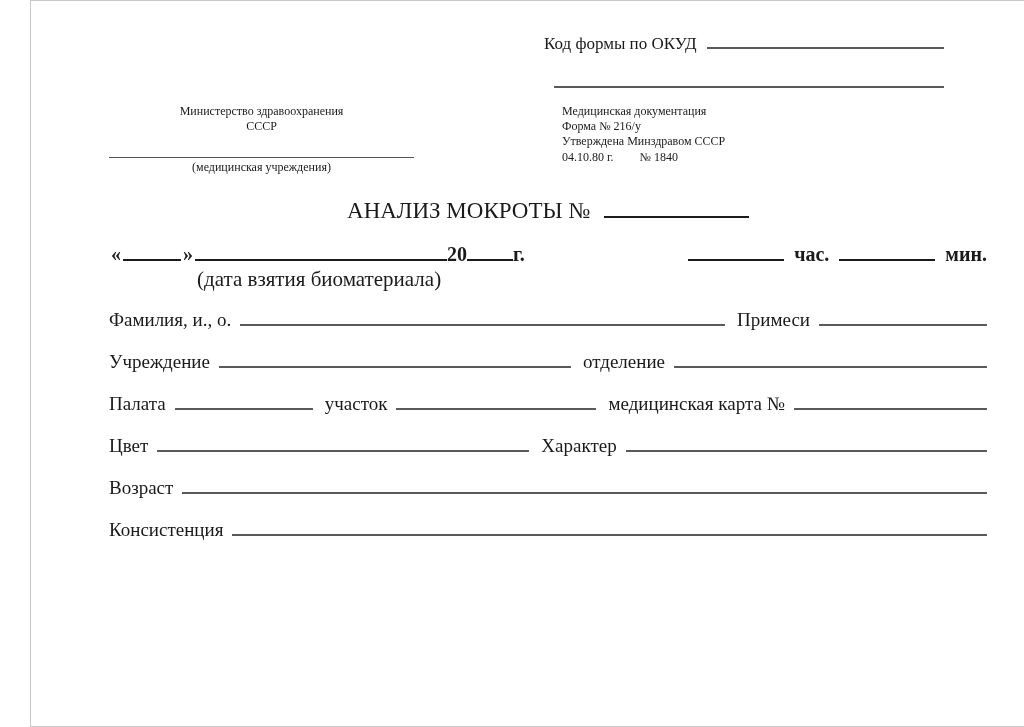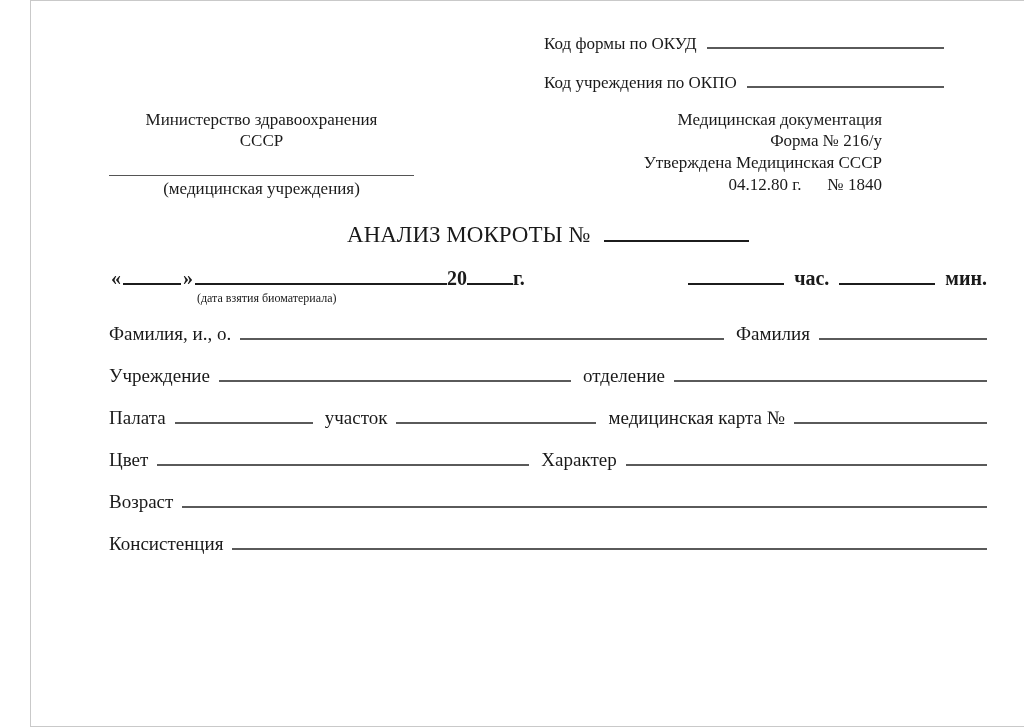--- a/index.html
+++ b/index.html
@@ -24,44 +24,44 @@
   }
   .flex1 { flex: 1; }
   .row { display: flex; align-items: baseline; }
 
   
   .codes { width: 400px; margin-left: 435px; font-size: 17px; }
   .codes .row { margin-bottom: 16px; }
   .codes .row .u { flex: 1; margin-left: 10px; }
 
   
-  .hdr { display: flex; margin-top: 2px; font-size: 17px; line-height: 1.28; }
+  .hdr { display: flex; margin-top: 2px; font-size: 12px; line-height: 1.28; }
   .hdr-left { width: 305px; text-align: center; }
   .hdr-left .org-line { display: block; border-bottom: 1.5px solid #555; height: 14px; margin: 10px 0 2px 0; }
-  .hdr-right { width: 320px; margin-left: 148px; text-align: right; }
+  .hdr-right { width: 320px; margin-left: 148px; text-align: left; }
   .approved-parts { display: inline-flex; gap: 26px; }
 
   
   .lab-row { margin-top: 26px; font-size: 20px; }
   .lab-row .u { flex: 1; margin-left: 10px; }
 
   
   .title-row { margin-top: 18px; text-align: center; font-size: 23px; font-weight: normal; }
   .title-row .u { width: 145px; border-bottom-color: #1c1c1c; margin-left: 8px; }
 
   
   .date-row { margin-top: 16px; font-size: 20px; font-weight: bold; }
   .date-row .q { padding: 0 2px; }
   .date-row .u { border-bottom-color: #1c1c1c; }
   .u-day { width: 58px; }
   .u-month { width: 252px; }
   .u-year { width: 46px; }
   .u-hours { width: 96px; margin-right: 10px; }
   .u-mins { width: 96px; margin: 0 10px; }
-  .date-caption { font-size: 12px; font-weight: normal; margin: 1px 0 0 88px; }
+  .date-caption { font-size: 21px; font-weight: normal; margin: 1px 0 0 88px; }
 
   
   .f { margin-top: 14px; font-size: 19px; line-height: 28px; }
   .f .lbl { white-space: nowrap; }
   .f .u { margin-left: 9px; }
   .f .mid { margin-left: 12px; white-space: nowrap; }
   .u-age { width: 168px; }
   .u-inst { width: 352px; }
   .u-ward { width: 138px; }
   .u-site { width: 200px; }
@@ -73,38 +73,37 @@
 <body>
 
 <div class="page">
 
   <div class="codes">
     <div class="row">
       <span class="lbl">Код формы по ОКУД</span>
       <span class="u"></span>
     </div>
     <div class="row">
-      <span class="lbl">Код учреждения по ОКПО</span>
       <span class="u"></span>
     </div>
   </div>
 
   <div class="hdr">
     <div class="hdr-left">
       <div>Министерство здравоохранения</div>
       <div>СССР</div>
       <span class="org-line"></span>
       <div>(медицинская учреждения)</div>
     </div>
     <div class="hdr-right">
       <div>Медицинская документация</div>
       <div>Форма № 216/у</div>
-      <div>Утверждена Медицинская СССР</div>
+      <div>Утверждена Минздравом СССР</div>
       <div class="approved-parts">
-        <span>04.12.80 г.</span>
+        <span>04.10.80 г.</span>
         <span>№ 1840</span>
       </div>
     </div>
   </div>
 
 
   <div class="title-row">
     <span>АНАЛИЗ МОКРОТЫ №</span>
     <span class="u"></span>
   </div>
@@ -121,21 +120,21 @@
     <span class="u u-hours"></span>
     <span>час.</span>
     <span class="u u-mins"></span>
     <span>мин.</span>
   </div>
   <div class="date-caption">(дата взятия биоматериала)</div>
 
   <div class="row f">
     <span class="lbl">Фамилия, и., о.</span>
     <span class="u flex1"></span>
-    <span class="mid">Фамилия</span>
+    <span class="mid">Примеси</span>
     <span class="u u-age"></span>
   </div>
 
   <div class="row f">
     <span class="lbl">Учреждение</span>
     <span class="u u-inst"></span>
     <span class="mid">отделение</span>
     <span class="u flex1"></span>
   </div>
 

